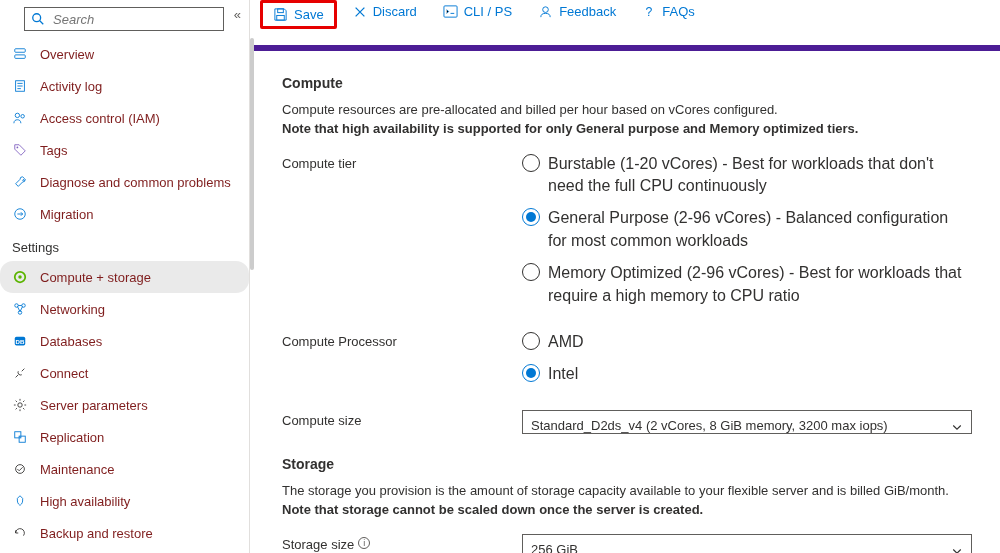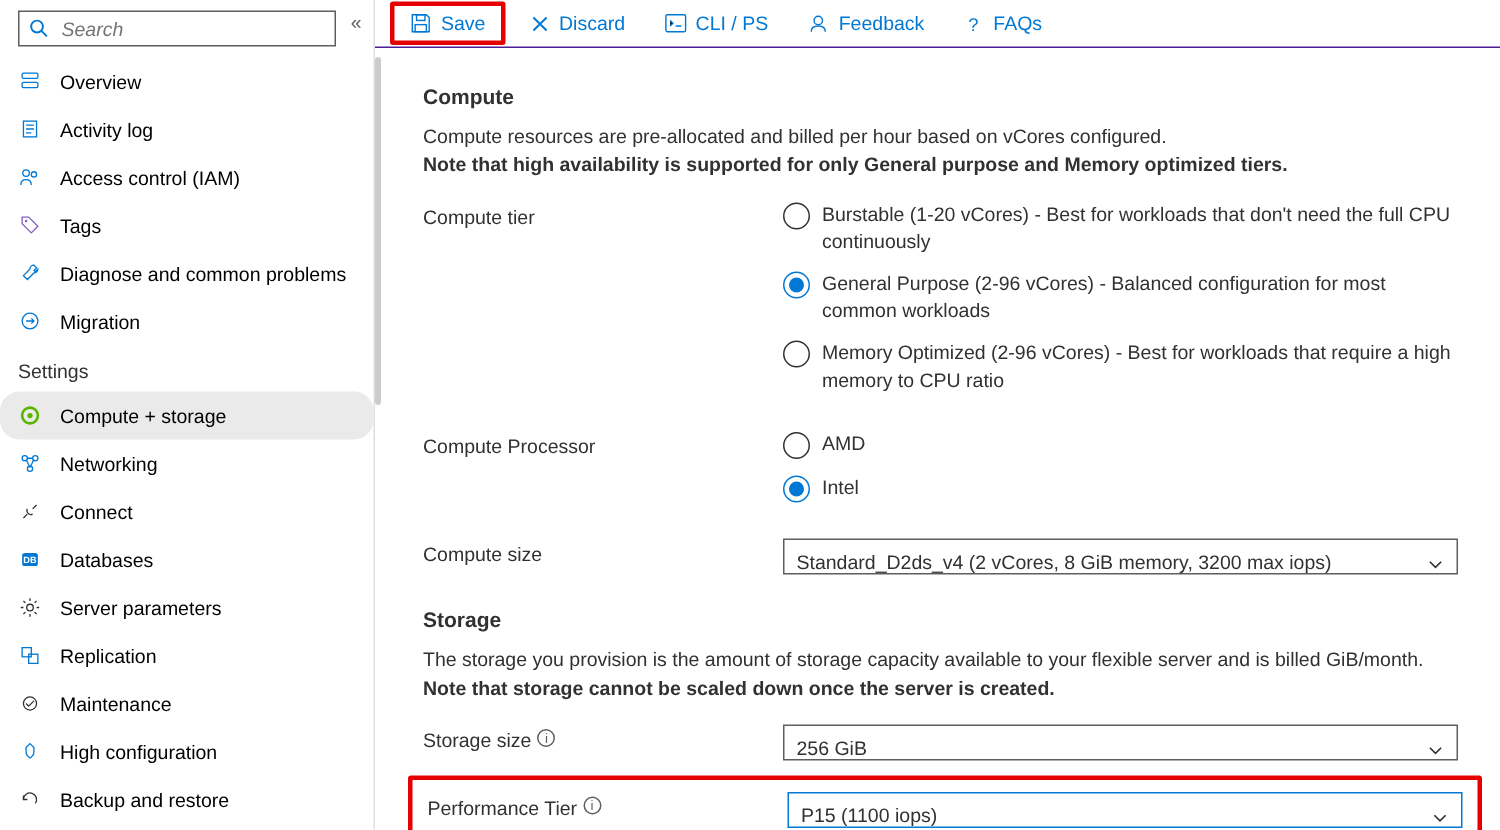--- a/index.html
+++ b/index.html
@@ -19,21 +19,21 @@
     border-right: 1px solid #e1dfdd;
     height: 553px;
     display: flex;
     flex-direction: column;
     position: relative;
     overflow-y: hidden;
   }
   .search-row {
     display: flex;
     align-items: flex-start;
-    padding: 7px 8px 7px 12px;
+    padding: 7px 8px 7px 24px;
   }
   .search-box {
     flex: 1;
     display: flex;
     align-items: center;
     border: 1px solid #605e5c;
     height: 24px;
     padding: 0 6px;
     background: #fff;
   }
@@ -64,44 +64,44 @@
     padding: 10px 12px 6px;
     color: #323130;
   }
   .side-icon {
     width: 16px; height: 16px;
     margin-right: 12px;
     display: inline-flex;
     align-items: center;
     justify-content: center;
   }
-  .side-label { font-size: 13px; color: #000000; }
+  .side-label { font-size: 13px; color: #7f1d1d; }
 
   .main {
     flex: 1;
     display: flex;
     flex-direction: column;
     height: 553px;
     position: relative;
   }
   .scrollbar-indicator {
     position: absolute;
     left: 0;
     top: 38px;
     width: 4px;
     height: 232px;
     background: #ccc;
     border-radius: 2px;
   }
   .toolbar {
-    height: 32px;
-    display: flex;
-    align-items: center;
+    height: 51px;
+    display: flex;
+    align-items: flex-start;
     padding: 0 12px;
-    border-bottom: 1px solid #4c1d95;
+    border-bottom: 6px solid #4c1d95;
   }
   .tool-btn {
     display: inline-flex;
     align-items: center;
     color: #0078d4;
     font-size: 13px;
     padding: 4px 8px;
     margin-right: 10px;
     cursor: pointer;
     gap: 6px;
@@ -156,21 +156,21 @@
   }
   .radio-opt.checked .radio-circle { border-color: #0078d4; }
   .radio-opt.checked .radio-circle::after {
     content: "";
     position: absolute;
     width: 10px; height: 10px;
     border-radius: 50%;
     background: #0078d4;
     top: 3px; left: 3px;
   }
-  .radio-text { font-size: 13px; line-height: 1.4; max-width: 420px; }
+  .radio-text { font-size: 16px; line-height: 1.4; max-width: 420px; }
   .select-box {
     border: 1px solid #605e5c;
     height: 24px;
     display: flex;
     align-items: flex-end;
     padding: 0 8px;
     justify-content: space-between;
     width: 450px;
     cursor: pointer;
     background: #fff;
@@ -283,37 +283,37 @@
             <circle cx="12" cy="4" r="2" fill="none" stroke="#0078d4"></circle>
             <circle cx="8" cy="12" r="2" fill="none" stroke="#0078d4"></circle>
             <path d="M5 5l3 6M11 5l-3 6M6 4h4" stroke="#0078d4"></path>
           </svg>
         </span>
       <span class="side-label">Networking</span>
     </div>
     <div class="side-item">
       <span class="side-icon">
           <svg width="14" height="14" viewBox="0 0 16 16">
-            <path d="M6 10l-3 3M10 6l3-3M6 6a3 3 0 004 4" fill="none" stroke="#323130"></path>
-          </svg>
-        </span>
-      <span class="side-label">Connect</span>
-    </div>
-    <div class="side-item">
-      <span class="side-icon">
-          <svg width="14" height="14" viewBox="0 0 16 16">
             <rect x="2" y="3" width="12" height="10" rx="2" fill="#0078d4"></rect>
             <text x="8" y="11" font-size="7" fill="#fff" text-anchor="middle" font-weight="bold">DB</text>
           </svg>
         </span>
       <span class="side-label">Databases</span>
     </div>
     <div class="side-item">
       <span class="side-icon">
           <svg width="14" height="14" viewBox="0 0 16 16">
+            <path d="M6 10l-3 3M10 6l3-3M6 6a3 3 0 004 4" fill="none" stroke="#323130"></path>
+          </svg>
+        </span>
+      <span class="side-label">Connect</span>
+    </div>
+    <div class="side-item">
+      <span class="side-icon">
+          <svg width="14" height="14" viewBox="0 0 16 16">
             <circle cx="8" cy="8" r="2.5" fill="none" stroke="#323130"></circle>
             <path d="M8 1v2M8 13v2M1 8h2M13 8h2M3 3l1.5 1.5M11.5 11.5L13 13M3 13l1.5-1.5M11.5 4.5L13 3" stroke="#323130"></path>
           </svg>
         </span>
       <span class="side-label">Server parameters</span>
     </div>
     <div class="side-item">
       <span class="side-icon">
           <svg width="14" height="14" viewBox="0 0 16 16">
             <rect x="2" y="2" width="7" height="7" fill="none" stroke="#0078d4"></rect>
@@ -330,21 +330,21 @@
           </svg>
         </span>
       <span class="side-label">Maintenance</span>
     </div>
     <div class="side-item">
       <span class="side-icon">
           <svg width="14" height="14" viewBox="0 0 16 16">
             <path d="M8 2l3 3v3c0 3-3 5-3 5s-3-2-3-5V5z" fill="none" stroke="#0078d4"></path>
           </svg>
         </span>
-      <span class="side-label">High configuration</span>
+      <span class="side-label">High availability</span>
     </div>
     <div class="side-item">
       <span class="side-icon">
           <svg width="14" height="14" viewBox="0 0 16 16">
             <path d="M3 8a5 5 0 119 3" fill="none" stroke="#323130"></path>
             <path d="M3 5v3h3" fill="none" stroke="#323130"></path>
           </svg>
         </span>
       <span class="side-label">Backup and restore</span>
     </div>

